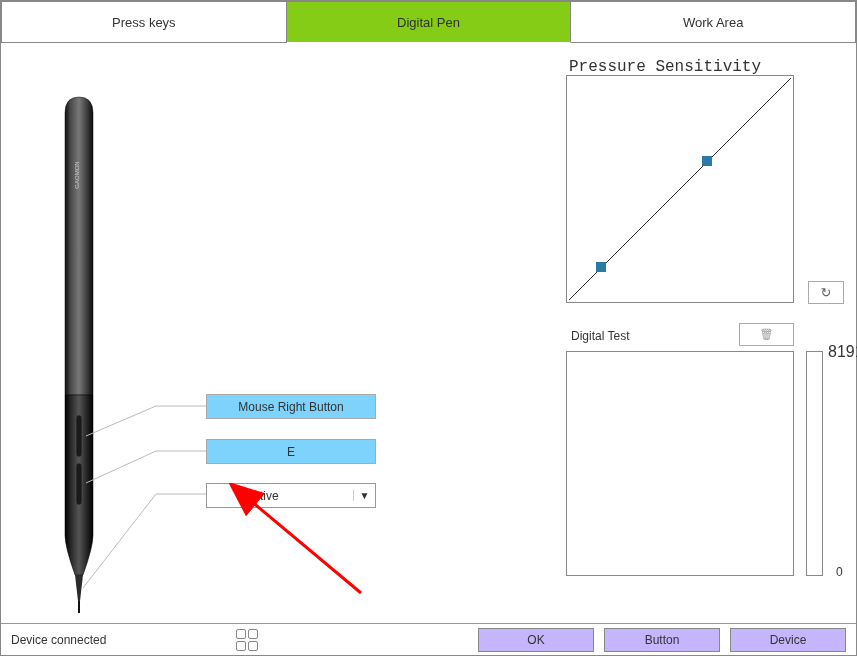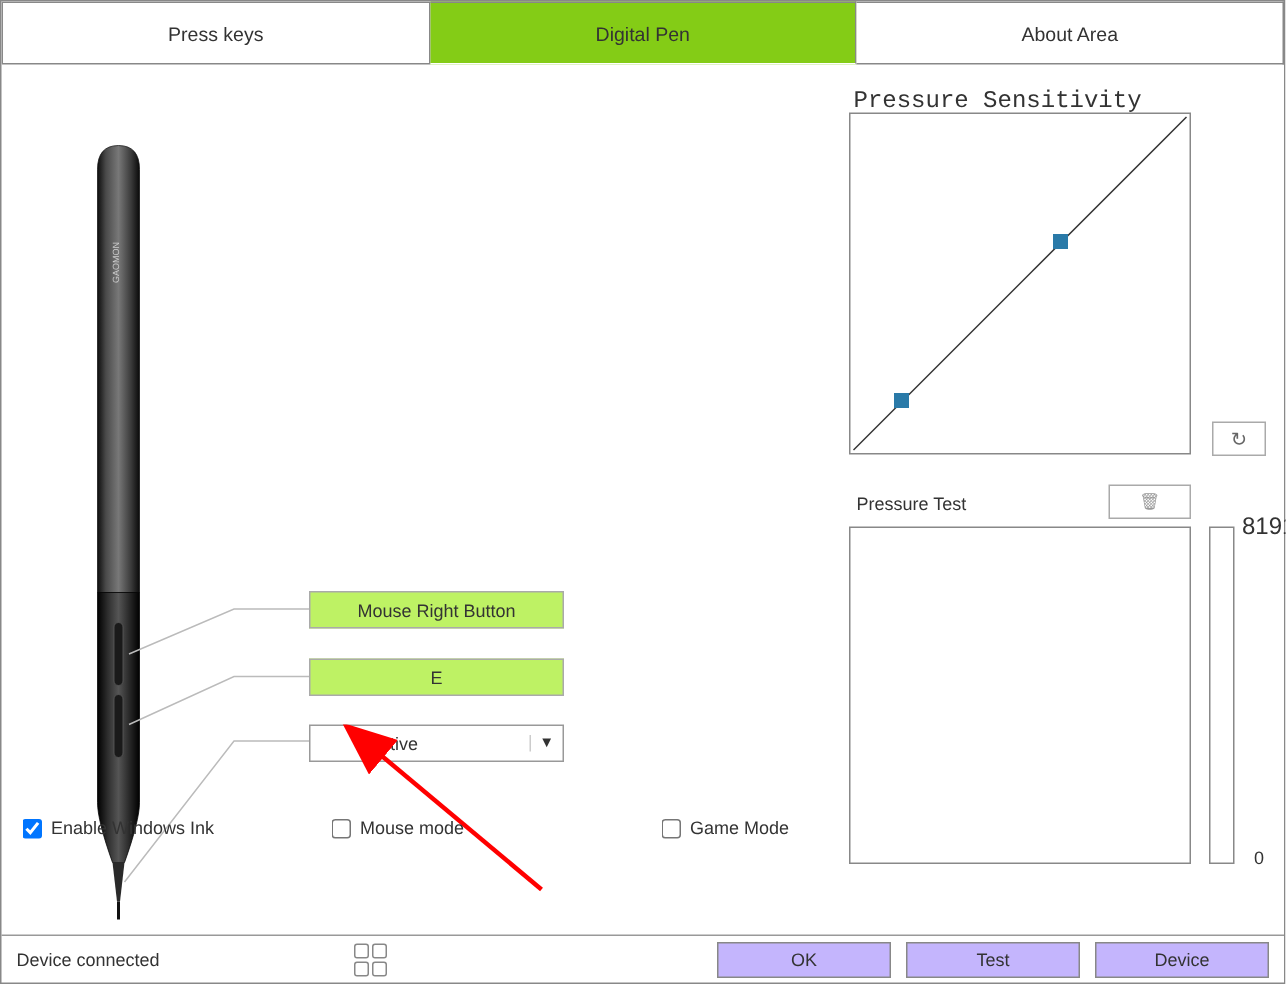--- a/index.html
+++ b/index.html
@@ -60,21 +60,21 @@
   
   .fieldbox {
     position: absolute;
     height: 25px;
     width: 170px;
     border: 1px solid #aaa;
     display: flex;
     align-items: center;
     justify-content: center;
     font-size: 12px;
-    background: #bef264;
+    background: #7dd3fc;
   }
   .dropdown {
     position: absolute;
     height: 25px;
     width: 170px;
     border: 1px solid #999;
     display: flex;
     align-items: center;
     background: #fff;
   }
@@ -227,21 +227,21 @@
   }
 </style>
 </head>
 <body>
 
 <div class="window">
 
   <div class="tabs">
     <div class="tab">Press keys</div>
     <div class="tab active">Digital Pen</div>
-    <div class="tab">About Area</div>
+    <div class="tab">Work Area</div>
   </div>
 
   <div class="body">
 
     <svg class="pen" viewBox="0 0 40 520">
       <defs>
         <linearGradient id="bodyGrad" x1="0" x2="1" y1="0" y2="0">
           <stop offset="0%" stop-color="#0e0e0e"></stop>
           <stop offset="20%" stop-color="#4a4a4a"></stop>
           <stop offset="50%" stop-color="#787878"></stop>
@@ -298,53 +298,39 @@
       <svg width="226" height="226" viewBox="0 0 226 226">
         <line x1="2" y1="224" x2="224" y2="2" stroke="#333" stroke-width="1"></line>
         <rect x="29" y="186" width="10" height="10" fill="#2a7aa8"></rect>
         <rect x="135" y="80" width="10" height="10" fill="#2a7aa8"></rect>
       </svg>
     </div>
     <div class="reset-btn">
       <span>↻</span>
     </div>
 
-    <div class="pt-label">Pressure Test</div>
+    <div class="pt-label">Digital Test</div>
     <div class="clear-btn">
       <span style="font-size:11px;color:#999;">🗑</span>
     </div>
     <div class="pt-box"></div>
     <div class="gauge"></div>
     <div class="gauge-max">8191</div>
     <div class="gauge-min">0</div>
 
-    <div class="checks">
-      <label class="check" style="width:206px;">
-        <input type="checkbox" checked="" style="">
-        <span>Enable Windows Ink</span>
-      </label>
-      <label class="check" style="width:220px;">
-        <input type="checkbox" style="">
-        <span>Mouse mode</span>
-      </label>
-      <label class="check">
-        <input type="checkbox" style="">
-        <span>Game Mode</span>
-      </label>
-    </div>
 
   </div>
 
   <div class="statusbar">
     <span class="status-text">Device connected</span>
     <div class="grid-icon">
       <span></span>
         <span></span>
         <span></span>
         <span></span>
     </div>
     <div class="spacer"></div>
     <div class="btn">OK</div>
-    <div class="btn">Test</div>
+    <div class="btn">Button</div>
     <div class="btn">Device</div>
   </div>
 
 </div>
 
 </body></html>

